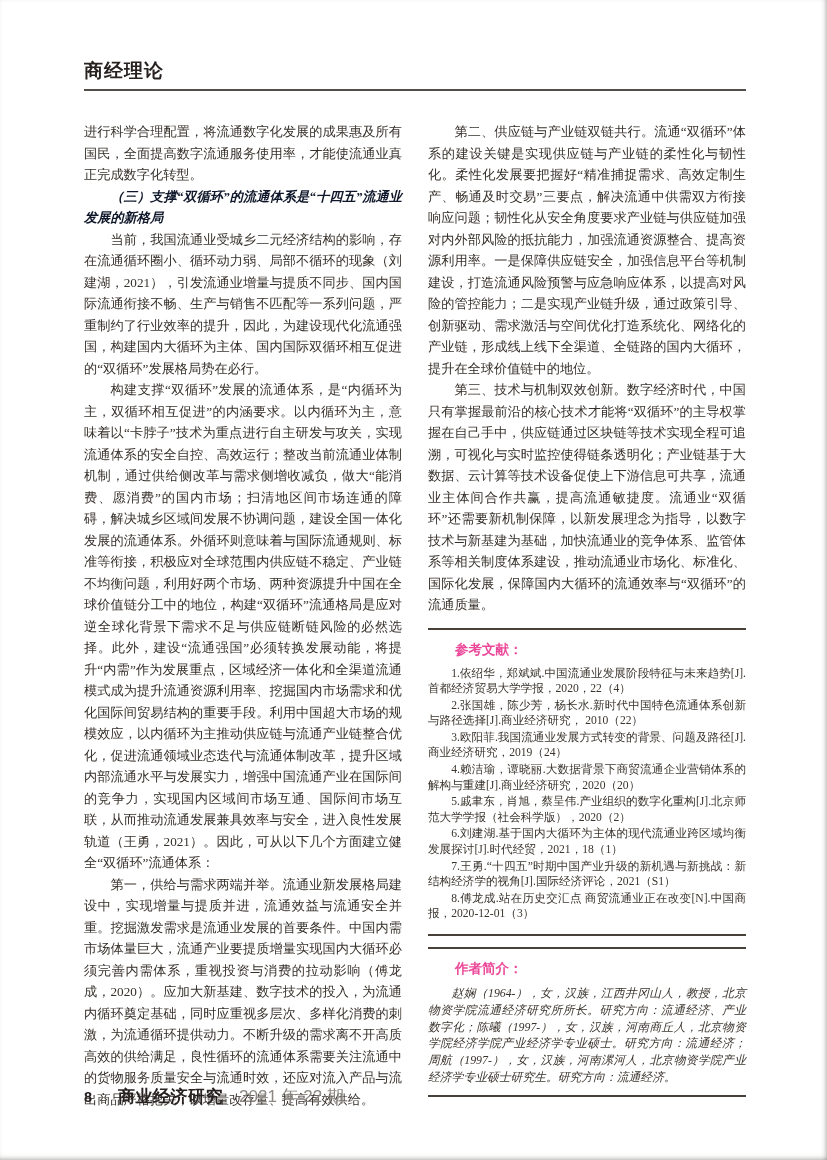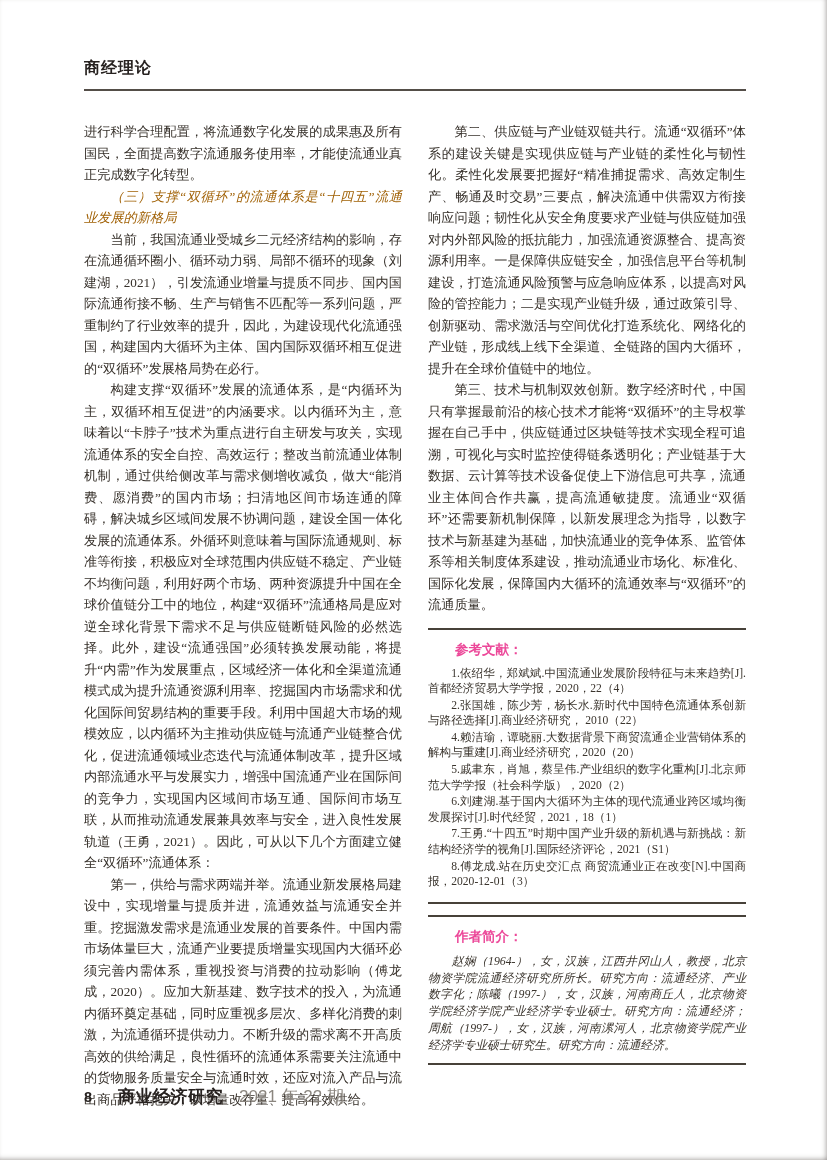--- a/index.html
+++ b/index.html
@@ -13,21 +13,21 @@
     overflow: hidden;
     box-shadow: inset -4px 0 5px -3px rgba(90,85,80,0.45),
                 inset 0 -4px 5px -3px rgba(90,85,80,0.45);
   }
   .header-title {
     position: absolute;
     left: 84px;
     top: 58px;
     font-family: "Liberation Sans", "DejaVu Sans", sans-serif;
     font-weight: 700;
-    font-size: 16px;
+    font-size: 19px;
     letter-spacing: 1px;
     color: #272220;
   }
   .header-rule {
     position: absolute;
     left: 84px;
     top: 89px;
     width: 662px;
     height: 2px;
     background: #544e48;
@@ -40,22 +40,22 @@
     line-height: 21.5px;
     text-align: justify;
   }
   .col-left  { left: 84px; }
   .col-right { left: 428px; }
   .col p { margin: 0; }
   .body-para { text-indent: 2em; }
   .no-indent { text-indent: 0; }
   .subsection-heading {
     font-style: italic;
-    font-weight: 400;
-    color: #a16207;
+    font-weight: 700;
+    color: #0f172a;
   }
   .rule {
     height: 2px;
     background: #474139;
   }
   .rule-refs-top { margin: 12px 0 0 0; }
   .rule-bio-1 { margin: 12px 0 0 0; }
   .rule-bio-2 { margin: 11px 0 0 0; }
   .rule-bottom { margin: 9px 0 0 0; }
   .minor-heading {
@@ -127,20 +127,21 @@
 
   <div class="col col-right">
     <p class="body-para">第二、供应链与产业链双链共行。流通“双循环”体系的建设关键是实现供应链与产业链的柔性化与韧性化。柔性化发展要把握好“精准捕捉需求、高效定制生产、畅通及时交易”三要点，解决流通中供需双方衔接响应问题；韧性化从安全角度要求产业链与供应链加强对内外部风险的抵抗能力，加强流通资源整合、提高资源利用率。一是保障供应链安全，加强信息平台等机制建设，打造流通风险预警与应急响应体系，以提高对风险的管控能力；二是实现产业链升级，通过政策引导、创新驱动、需求激活与空间优化打造系统化、网络化的产业链，形成线上线下全渠道、全链路的国内大循环，提升在全球价值链中的地位。</p>
     <p class="body-para">第三、技术与机制双效创新。数字经济时代，中国只有掌握最前沿的核心技术才能将“双循环”的主导权掌握在自己手中，供应链通过区块链等技术实现全程可追溯，可视化与实时监控使得链条透明化；产业链基于大数据、云计算等技术设备促使上下游信息可共享，流通业主体间合作共赢，提高流通敏捷度。流通业“双循环”还需要新机制保障，以新发展理念为指导，以数字技术与新基建为基础，加快流通业的竞争体系、监管体系等相关制度体系建设，推动流通业市场化、标准化、国际化发展，保障国内大循环的流通效率与“双循环”的流通质量。</p>
 
     <div class="rule rule-refs-top"></div>
     <div class="minor-heading">参考文献：</div>
     <div class="refs-block">
       <p class="ref-item">1.依绍华，郑斌斌.中国流通业发展阶段特征与未来趋势[J].首都经济贸易大学学报，2020，22（4）</p>
       <p class="ref-item">2.张国雄，陈少芳，杨长水.新时代中国特色流通体系创新与路径选择[J].商业经济研究， 2010（22）</p>
+      <p class="ref-item">3.欧阳菲.我国流通业发展方式转变的背景、问题及路径[J].商业经济研究，2019（24）</p>
       <p class="ref-item">4.赖洁瑜，谭晓丽.大数据背景下商贸流通企业营销体系的解构与重建[J].商业经济研究，2020（20）</p>
       <p class="ref-item">5.戚聿东，肖旭，蔡呈伟.产业组织的数字化重构[J].北京师范大学学报（社会科学版），2020（2）</p>
       <p class="ref-item">6.刘建湖.基于国内大循环为主体的现代流通业跨区域均衡发展探讨[J].时代经贸，2021，18（1）</p>
       <p class="ref-item">7.王勇.“十四五”时期中国产业升级的新机遇与新挑战：新结构经济学的视角[J].国际经济评论，2021（S1）</p>
       <p class="ref-item">8.傅龙成.站在历史交汇点 商贸流通业正在改变[N].中国商报，2020-12-01（3）</p>
     </div>
 
     <div class="rule rule-bio-1"></div>
     <div class="rule rule-bio-2"></div>
     <div class="minor-heading">作者简介：</div>

